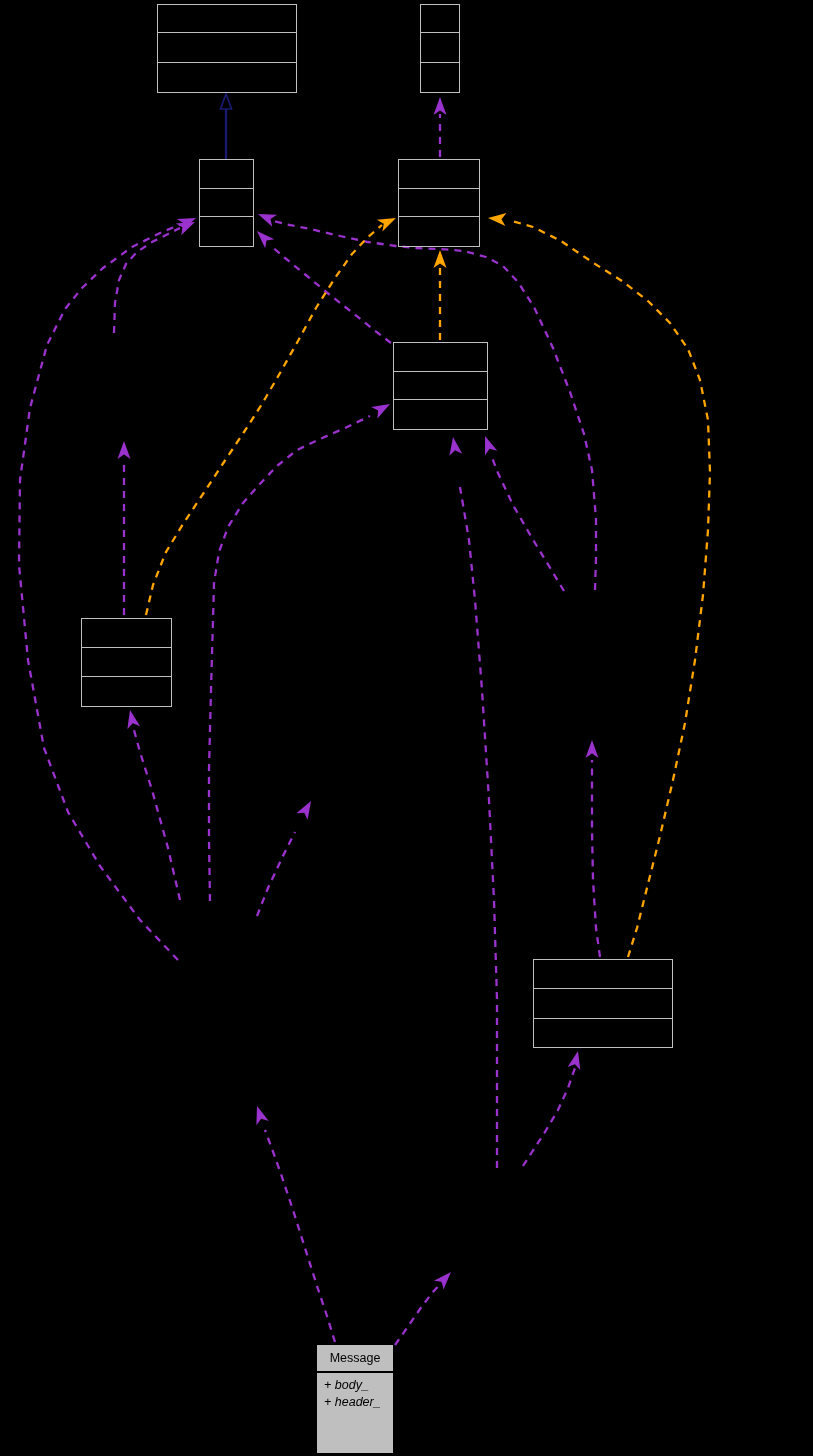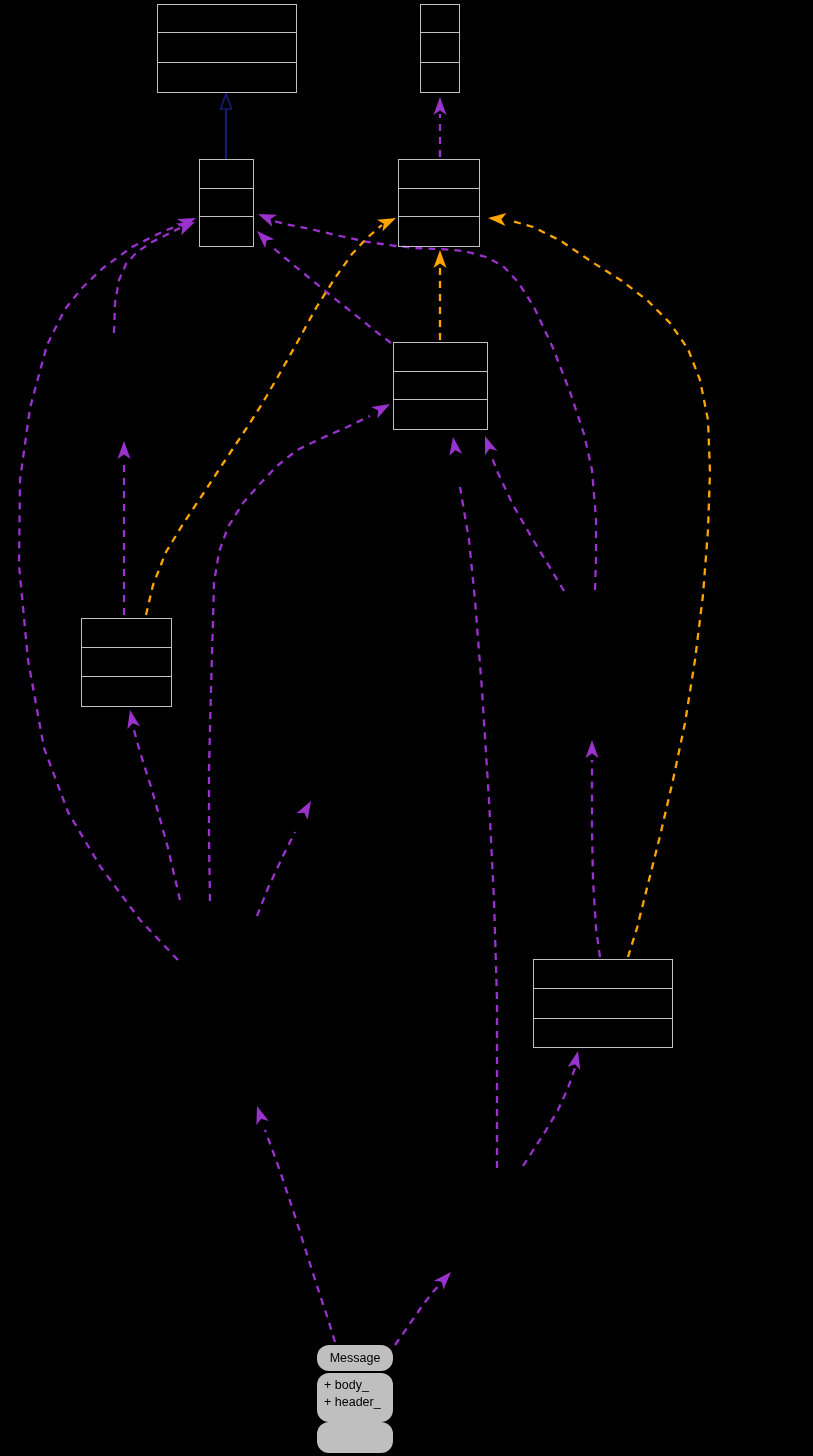--- a/index.html
+++ b/index.html
@@ -5,23 +5,23 @@
   html,body{margin:0;padding:0;background:#000;}
   .stage{position:relative;width:813px;height:1456px;background:#000;overflow:hidden;
          font-family:"Liberation Sans",sans-serif;}
   .edges{position:absolute;left:0;top:0;width:813px;height:1456px;}
   .nodes{position:absolute;left:0;top:0;width:813px;height:1456px;}
   .node{position:absolute;box-sizing:border-box;}
   .node.plain{border:1.7px solid var(--nb);background:transparent;}
   .sep{position:absolute;left:0;right:0;height:0;border-top:1.7px solid var(--nb);}
   .node.main{background:#000;}
   .msec{position:absolute;left:1px;right:1px;background:var(--mf);color:var(--mt);
-         font-size:12.5px;border-radius:12px;}
+         font-size:12.5px;}
   .mtitle{display:flex;align-items:center;justify-content:center;}
-  .mattrs{padding:4px 0 0 7px;line-height:17px;}
+  .mattrs{padding:4px 0 0 7px;line-height:17px;font-style:italic;}
 </style>
 </head>
 <body>
 
 <div class="stage">
   <svg class="edges" xmlns="http://www.w3.org/2000/svg">
       <path d="M226,159 L226,109" fill="none" stroke="#191970" stroke-width="2.3"></path>
       <polygon points="0,0 -15,5.5 -15,-5.5" fill="#000" stroke="#191970" stroke-width="1.7" transform="translate(226,94) rotate(-90)"></polygon>
       <path d="M440,157 L440,114" fill="none" stroke="#9a32cd" stroke-width="2.3" stroke-dasharray="7,6"></path>
       <polygon points="0,0 -18,6.5 -13.5,0 -18,-6.5" fill="#9a32cd" transform="translate(440,97) rotate(-90)"></polygon>

